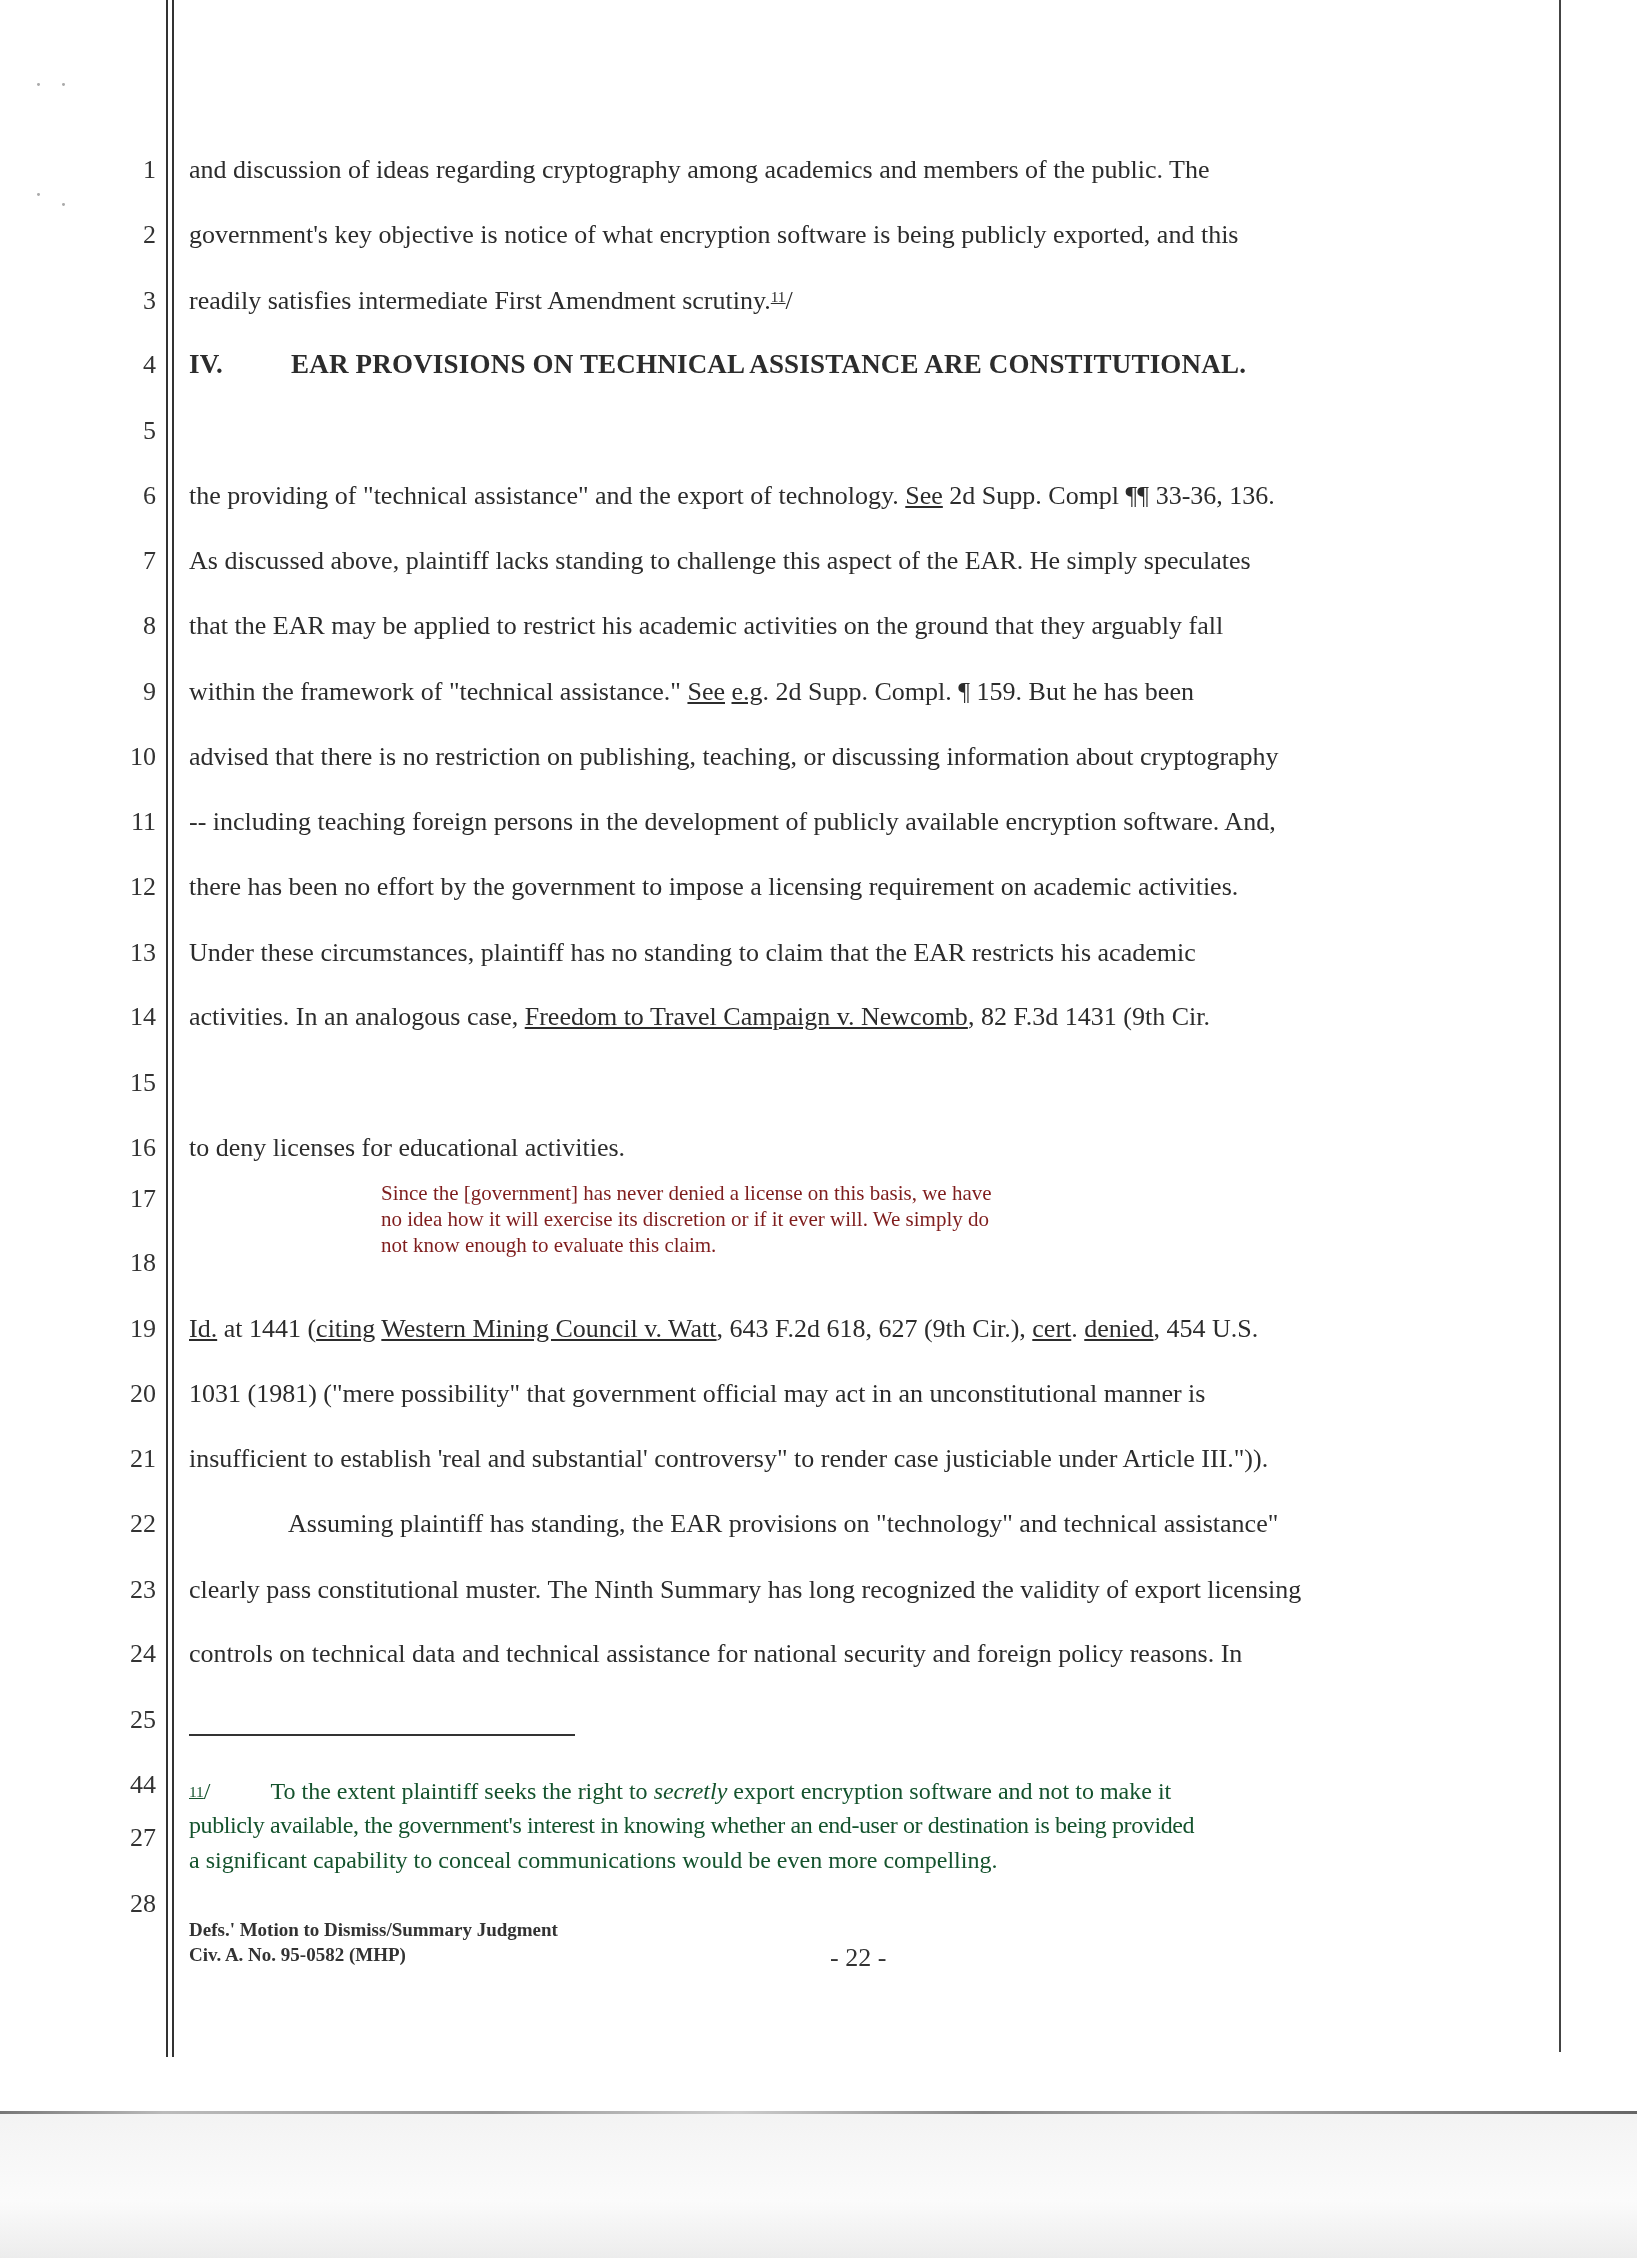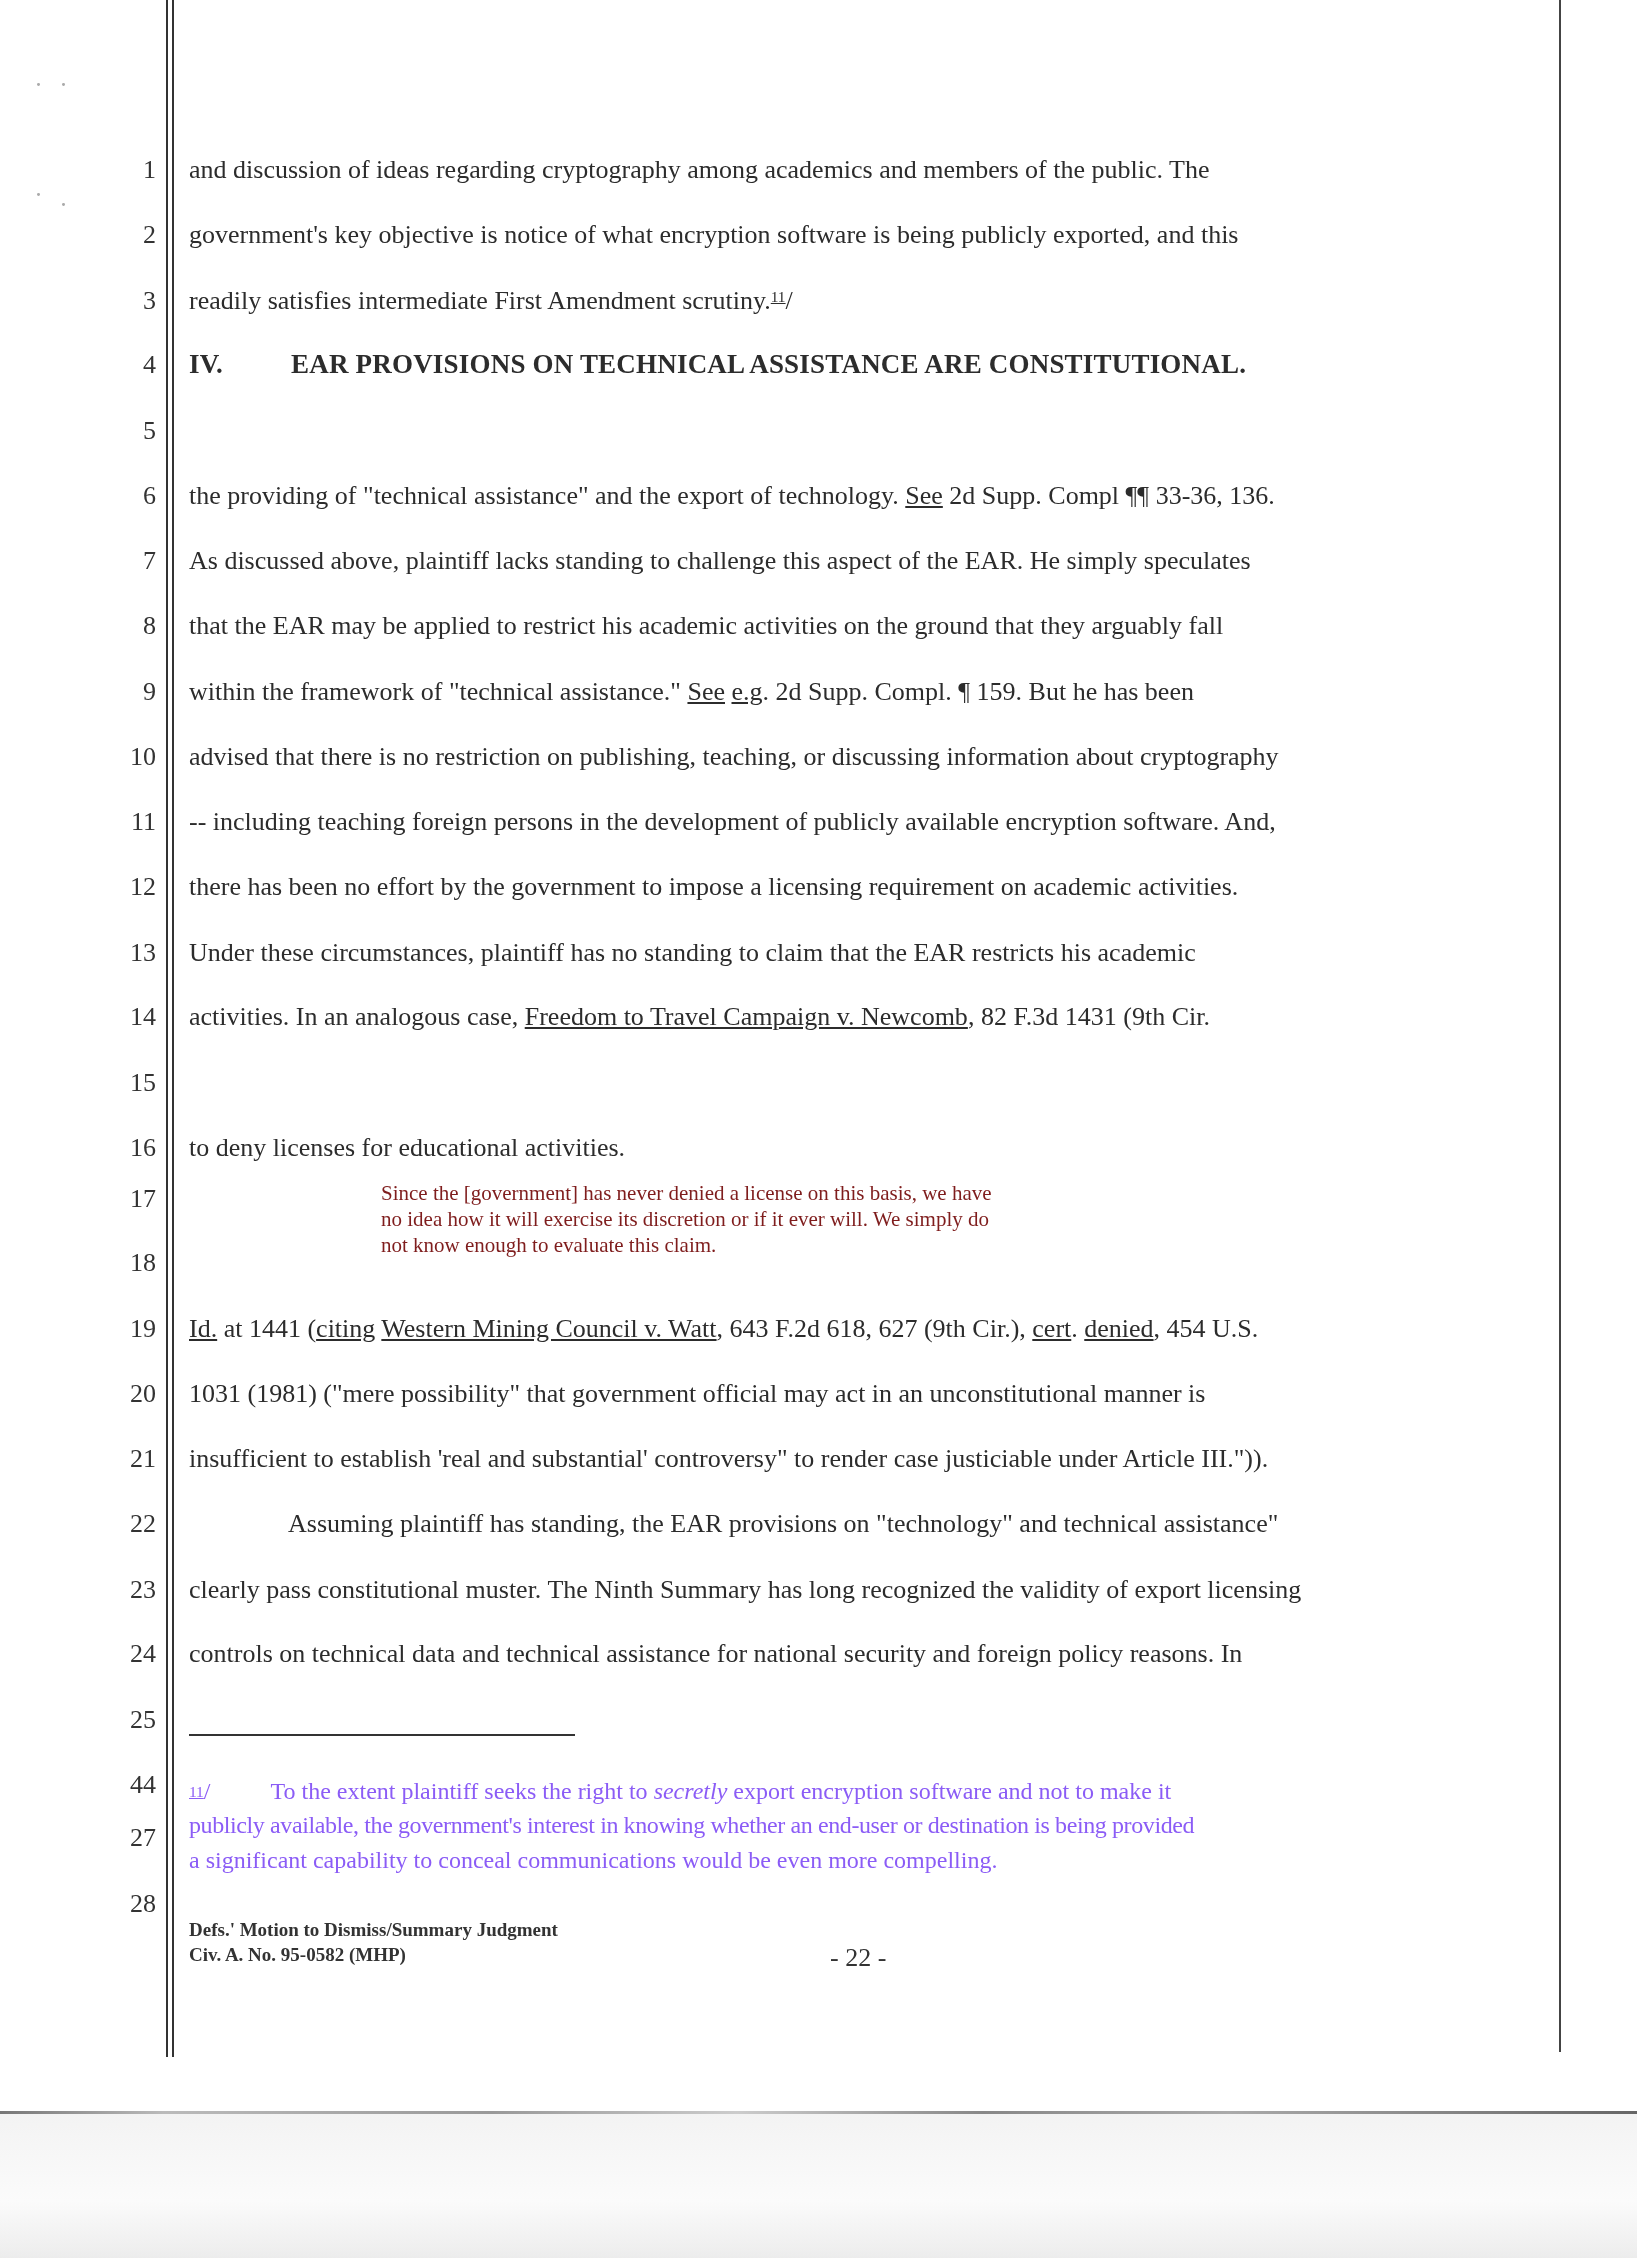--- a/index.html
+++ b/index.html
@@ -15,21 +15,21 @@
   .rule-right { position:absolute; left:1559px; top:0; width:1.9px; height:2052px; background:#444; }
   .ln { position:absolute; left:106px; width:50px; text-align:right; font-size:26px; line-height:29px; color:#333; }
   .txt { position:absolute; left:189px; font-size:26px; line-height:29px; white-space:nowrap; color:#2c2c2c; }
   .indent { left:288px; }
   .heading { font-weight:bold; font-size:27px; letter-spacing:0.2px; }
   .heading .num { display:inline-block; width:102px; }
   .u { text-decoration:underline; }
   .sup { font-size:15.4px; vertical-align:top; position:relative; top:-3.9px; text-decoration:underline; }
   .quote { position:absolute; left:381px; font-size:21px; line-height:26px; white-space:nowrap; color:#7f1d1d; }
   .fn-rule { position:absolute; left:189px; top:1734px; width:386px; height:1.9px; background:#333; }
-  .fn { position:absolute; left:189px; font-size:24px; line-height:29px; white-space:nowrap; color:#8b5cf6;font-family:Liberation Serif, serif; }
+  .fn { position:absolute; left:189px; font-size:24px; line-height:29px; white-space:nowrap; color:#14532d;font-family:Liberation Serif, serif; }
   .fn .mark { font-size:15.4px; text-decoration:underline; vertical-align:top; }
   .fn .gap { display:inline-block; width:60px; }
   .footer { position:absolute; left:189px; font-weight:bold; font-size:19px; line-height:24px; white-space:nowrap; color:#333; }
   .pageno { position:absolute; left:830px; top:1943px; font-size:26px; color:#333; }
   .scan-edge { position:absolute; left:0; top:2111px; width:1638px; height:2.9px;
     background:linear-gradient(90deg,#777 0%,#bbb 10%,#999 30%,#ccc 45%,#888 60%,#aaa 75%,#666 100%); }
   .scan-bottom { position:absolute; left:0; top:2114px; width:1638px; height:145px;
     background:linear-gradient(180deg,#f3f3f3 0%,#fbfbfb 60%,#ececec 100%); }
   .speck { position:absolute; width:2.9px; height:2.9px; background:#aaa; border-radius:50%; }
 </style>

